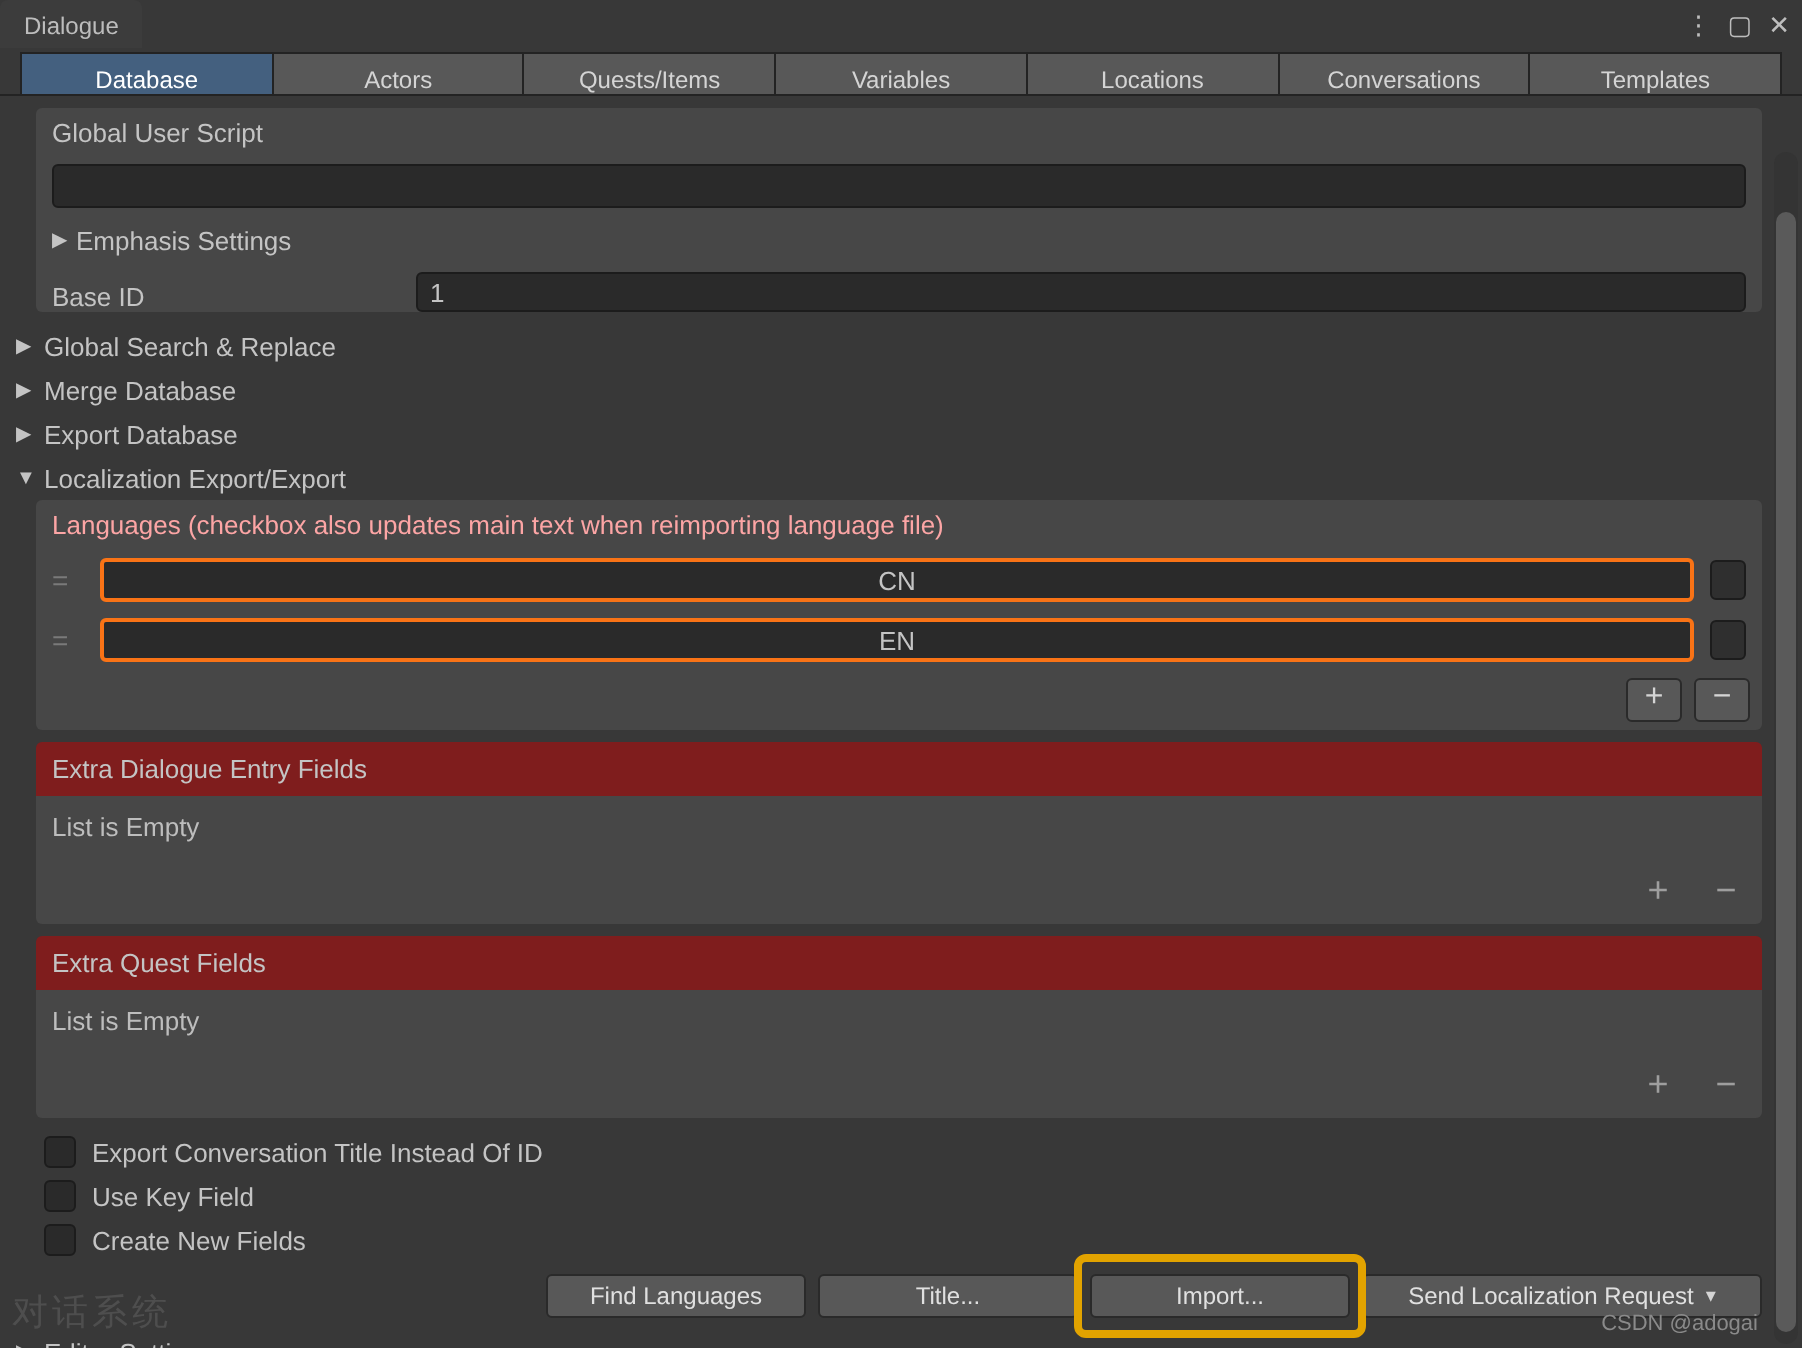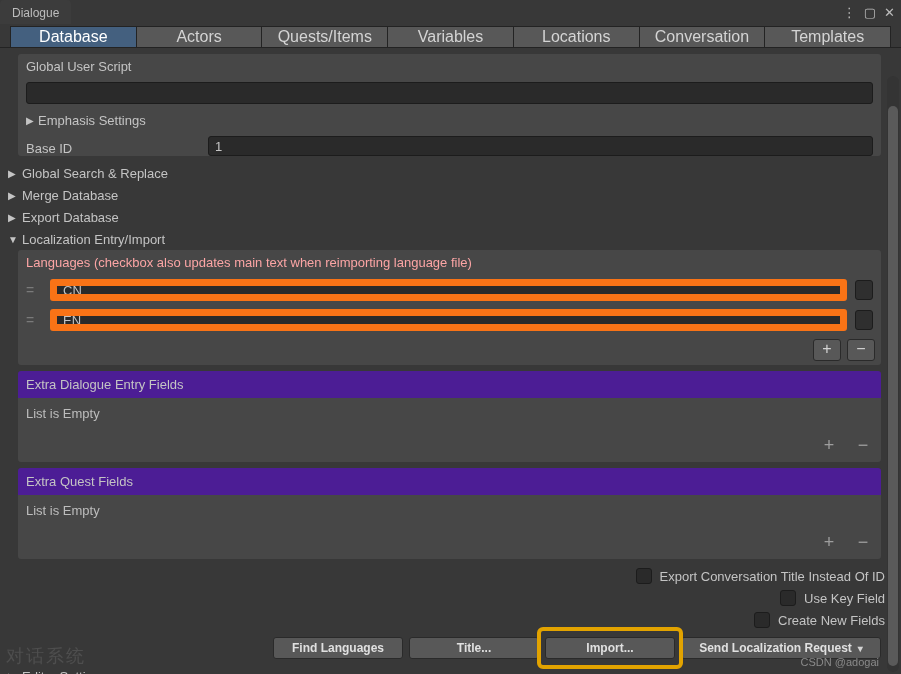--- a/index.html
+++ b/index.html
@@ -50,25 +50,25 @@
     background: #383838;
     display: flex;
     padding: 2px 10px 0 10px;
     gap: 0;
     border-bottom: 1px solid #232323;
   }
   .tabbtn {
     flex: 1;
     background: #585858;
     color: #d4d4d4;
-    font-size: 16px;
+    font-size: 12px;
     border: 1px solid #232323;
     border-bottom: none;
     display: flex;
-    align-items: center;
+    align-items: flex-end;
     justify-content: center;
     cursor: pointer;
   }
   .tabbtn + .tabbtn { border-left: none; }
   .tabbtn.active {
     background: #44607f;
     color: #ffffff;
   }
   
   .content {
@@ -173,26 +173,27 @@
   }
   .drag-handle {
     width: 16px;
     color:#7a7a7a;
     font-size: 14px;
     cursor: grab;
   }
   .lang-input {
     flex:1;
     background:#2a2a2a;
-    border:7px solid #f97316;
+    border:2px solid #f97316;
     border-radius:3px;
     height:22px;
     color:#c4c4c4;
     padding:0 6px;
     font-size:13px;
+    text-align:center;
   }
   .lang-trail {
     width: 18px; height: 20px;
     background:#2f2f2f;
     border:1px solid #1c1c1c;
     border-radius:3px;
   }
   .plusminus {
     background:#474747;
     display:flex;
@@ -215,21 +216,21 @@
     text-align:center;
     cursor:pointer;
   }
   
   .extra-box {
     margin-left:14px;
     margin-right:4px;
     margin-bottom:6px;
   }
   .extra-header {
-    background:#4c1d95;
+    background:#7f1d1d;
     padding:6px 8px;
     border-radius:3px 3px 0 0;
   }
   .extra-empty {
     background:#474747;
     padding:8px 8px;
     color:#bdbdbd;
   }
   .extra-footer {
     background:#474747;
@@ -247,37 +248,35 @@
     font-size:18px;
     cursor:pointer;
   }
   
   .checkrow {
     display:flex;
     align-items:center;
     height:22px;
     padding-left:18px;
     gap:8px;
-    justify-content:flex-end;
   }
   .cb {
     width:16px; height:16px;
     background:#2a2a2a;
     border:1px solid #1c1c1c;
     border-radius:3px;
     cursor:pointer;
   }
   
   .btnrow {
     display:flex;
     align-items:center;
     justify-content:flex-end;
     gap:6px;
     padding: 6px 4px 6px 18px;
-    font-weight: bold;
   }
   .ubtn {
     background:#585858;
     border:1px solid #2a2a2a;
     border-radius:3px;
     color:#e0e0e0;
     height:22px;
     padding:0 14px;
     font-size:12px;
     display:flex;
@@ -367,21 +366,21 @@
     <div class="tabbtn">
         <span>Quests/Items</span>
       </div>
     <div class="tabbtn">
         <span>Variables</span>
       </div>
     <div class="tabbtn">
         <span>Locations</span>
       </div>
     <div class="tabbtn">
-        <span>Conversation</span>
+        <span>Conversations</span>
       </div>
     <div class="tabbtn">
         <span>Templates</span>
       </div>
   </div>
 
   <div class="content">
     <div class="scrollbar">
       <div class="scrollthumb"></div>
     </div>
@@ -412,21 +411,21 @@
       <div class="foldout">
         <span class="tri">▶</span>
         <span>Merge Database</span>
       </div>
       <div class="foldout">
         <span class="tri">▶</span>
         <span>Export Database</span>
       </div>
       <div class="foldout">
         <span class="tri">▼</span>
-        <span>Localization Entry/Import</span>
+        <span>Localization Export/Export</span>
       </div>
 
       <div class="lang-box">
         <div class="lang-head">
           <span>Languages (checkbox also updates main text when reimporting language file)</span>
         </div>
         <div class="lang-item">
           <span class="drag-handle">=</span>
           <input class="lang-input" type="text" value="CN" style="">
           <div class="lang-trail"></div>

